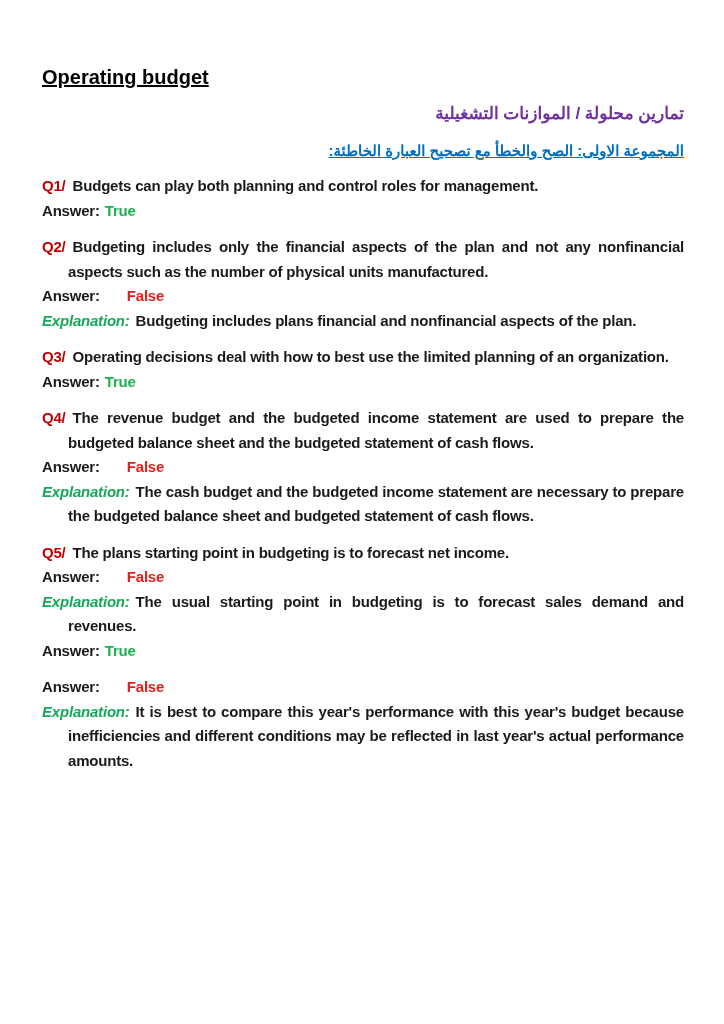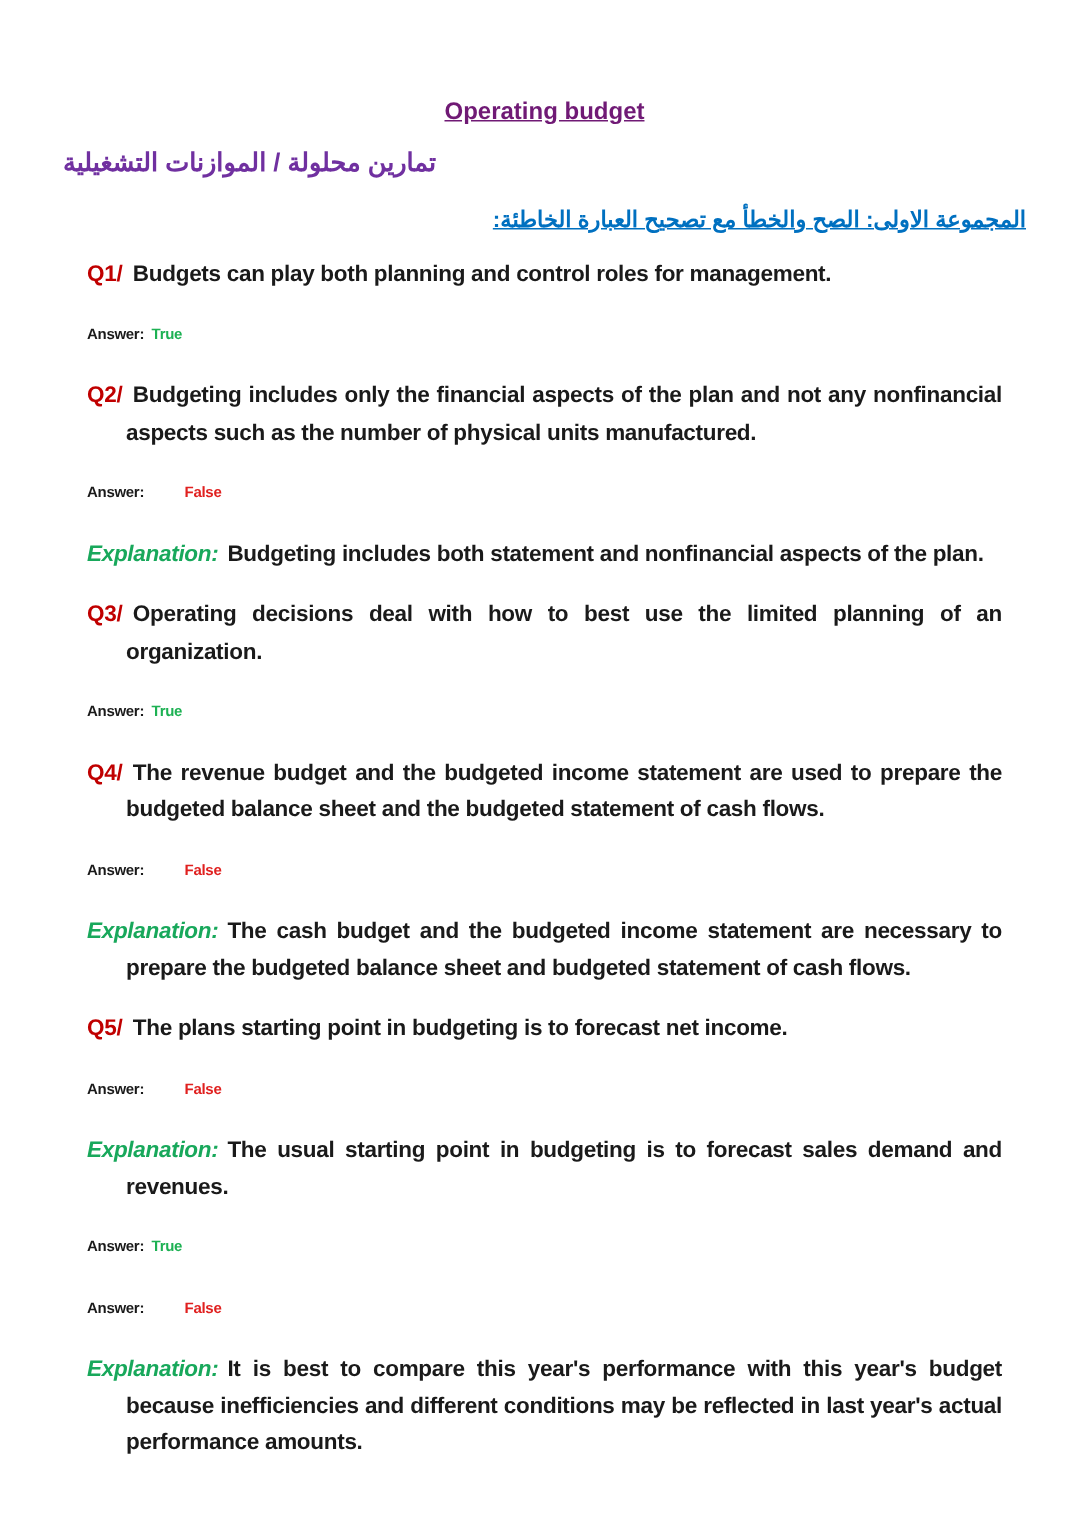--- a/index.html
+++ b/index.html
@@ -7,58 +7,58 @@
     width: 724px;
     height: 1024px;
     background: #ffffff;
     box-sizing: border-box;
     padding: 66px 40px 0 42px;
     font-family: "Liberation Sans", sans-serif;
     overflow: hidden;
   }
   .doc-title {
     margin: 0 0 14px 0;
-    text-align: center;
-    font-size: 16px;
+    text-align: left;
+    font-size: 20px;
     font-weight: bold;
-    color: #701a75;
+    color: #000000;
     text-decoration: underline;
   }
   .doc-subtitle {
     margin: 0 0 18px 0;
-    text-align: left;
+    text-align: right;
     direction: rtl;
     font-size: 17px;
     font-weight: bold;
     color: #7030A0;
   }
   .section-heading {
     margin: 0 0 14px 0;
     direction: rtl;
     font-size: 15px;
     font-weight: bold;
     color: #0070C0;
     text-decoration: underline;
   }
   .qa-block { margin-top: 12px; }
   .qa-block.first { margin-top: 10px; }
   .qa-block.attached { margin-top: 0; }
-  p { margin: 16px; }
+  p { margin: 0; }
   .q-line, .e-line {
     font-size: 15px;
     font-weight: bold;
     color: #1A1A1A;
     line-height: 24.5px;
     letter-spacing: -0.2px;
     text-align: justify;
     padding-left: 26px;
     text-indent: -26px;
   }
   .a-line {
-    font-size: 10px;
+    font-size: 15px;
     font-weight: bold;
     color: #1A1A1A;
     line-height: 24.5px;
     letter-spacing: -0.2px;
   }
   .q-marker { color: #C00000; margin-right: 7px; }
   .a-label { margin-right: 5px; }
   .e-label { color: #18A85B; margin-right: 6px; font-style: italic; }
   .ans-true { color: #1DB153; }
   .ans-false { color: #E0201F; padding-left: 22px; }
@@ -73,21 +73,21 @@
   <p class="section-heading">المجموعة الاولى: الصح والخطأ مع تصحيح العبارة الخاطئة:</p>
 
   <div class="qa-block first">
     <p class="q-line"><span class="q-marker">Q1/</span><span>Budgets can play both planning and control roles for management.</span></p>
     <p class="a-line"><span class="a-label">Answer:</span><span class="ans-true">True</span></p>
   </div>
 
   <div class="qa-block">
     <p class="q-line"><span class="q-marker">Q2/</span><span>Budgeting includes only the financial aspects of the plan and not any nonfinancial aspects such as the number of physical units manufactured.</span></p>
     <p class="a-line"><span class="a-label">Answer:</span><span class="ans-false">False</span></p>
-    <p class="e-line"><span class="e-label">Explanation:</span><span>Budgeting includes both statement and nonfinancial aspects of the plan.</span></p>
+    <p class="e-line"><span class="e-label">Explanation:</span><span>Budgeting includes plans financial and nonfinancial aspects of the plan.</span></p>
   </div>
 
   <div class="qa-block">
     <p class="q-line"><span class="q-marker">Q3/</span><span>Operating decisions deal with how to best use the limited planning of an organization.</span></p>
     <p class="a-line"><span class="a-label">Answer:</span><span class="ans-true">True</span></p>
   </div>
 
   <div class="qa-block">
     <p class="q-line"><span class="q-marker">Q4/</span><span>The revenue budget and the budgeted income statement are used to prepare the budgeted balance sheet and the budgeted statement of cash flows.</span></p>
     <p class="a-line"><span class="a-label">Answer:</span><span class="ans-false">False</span></p>

